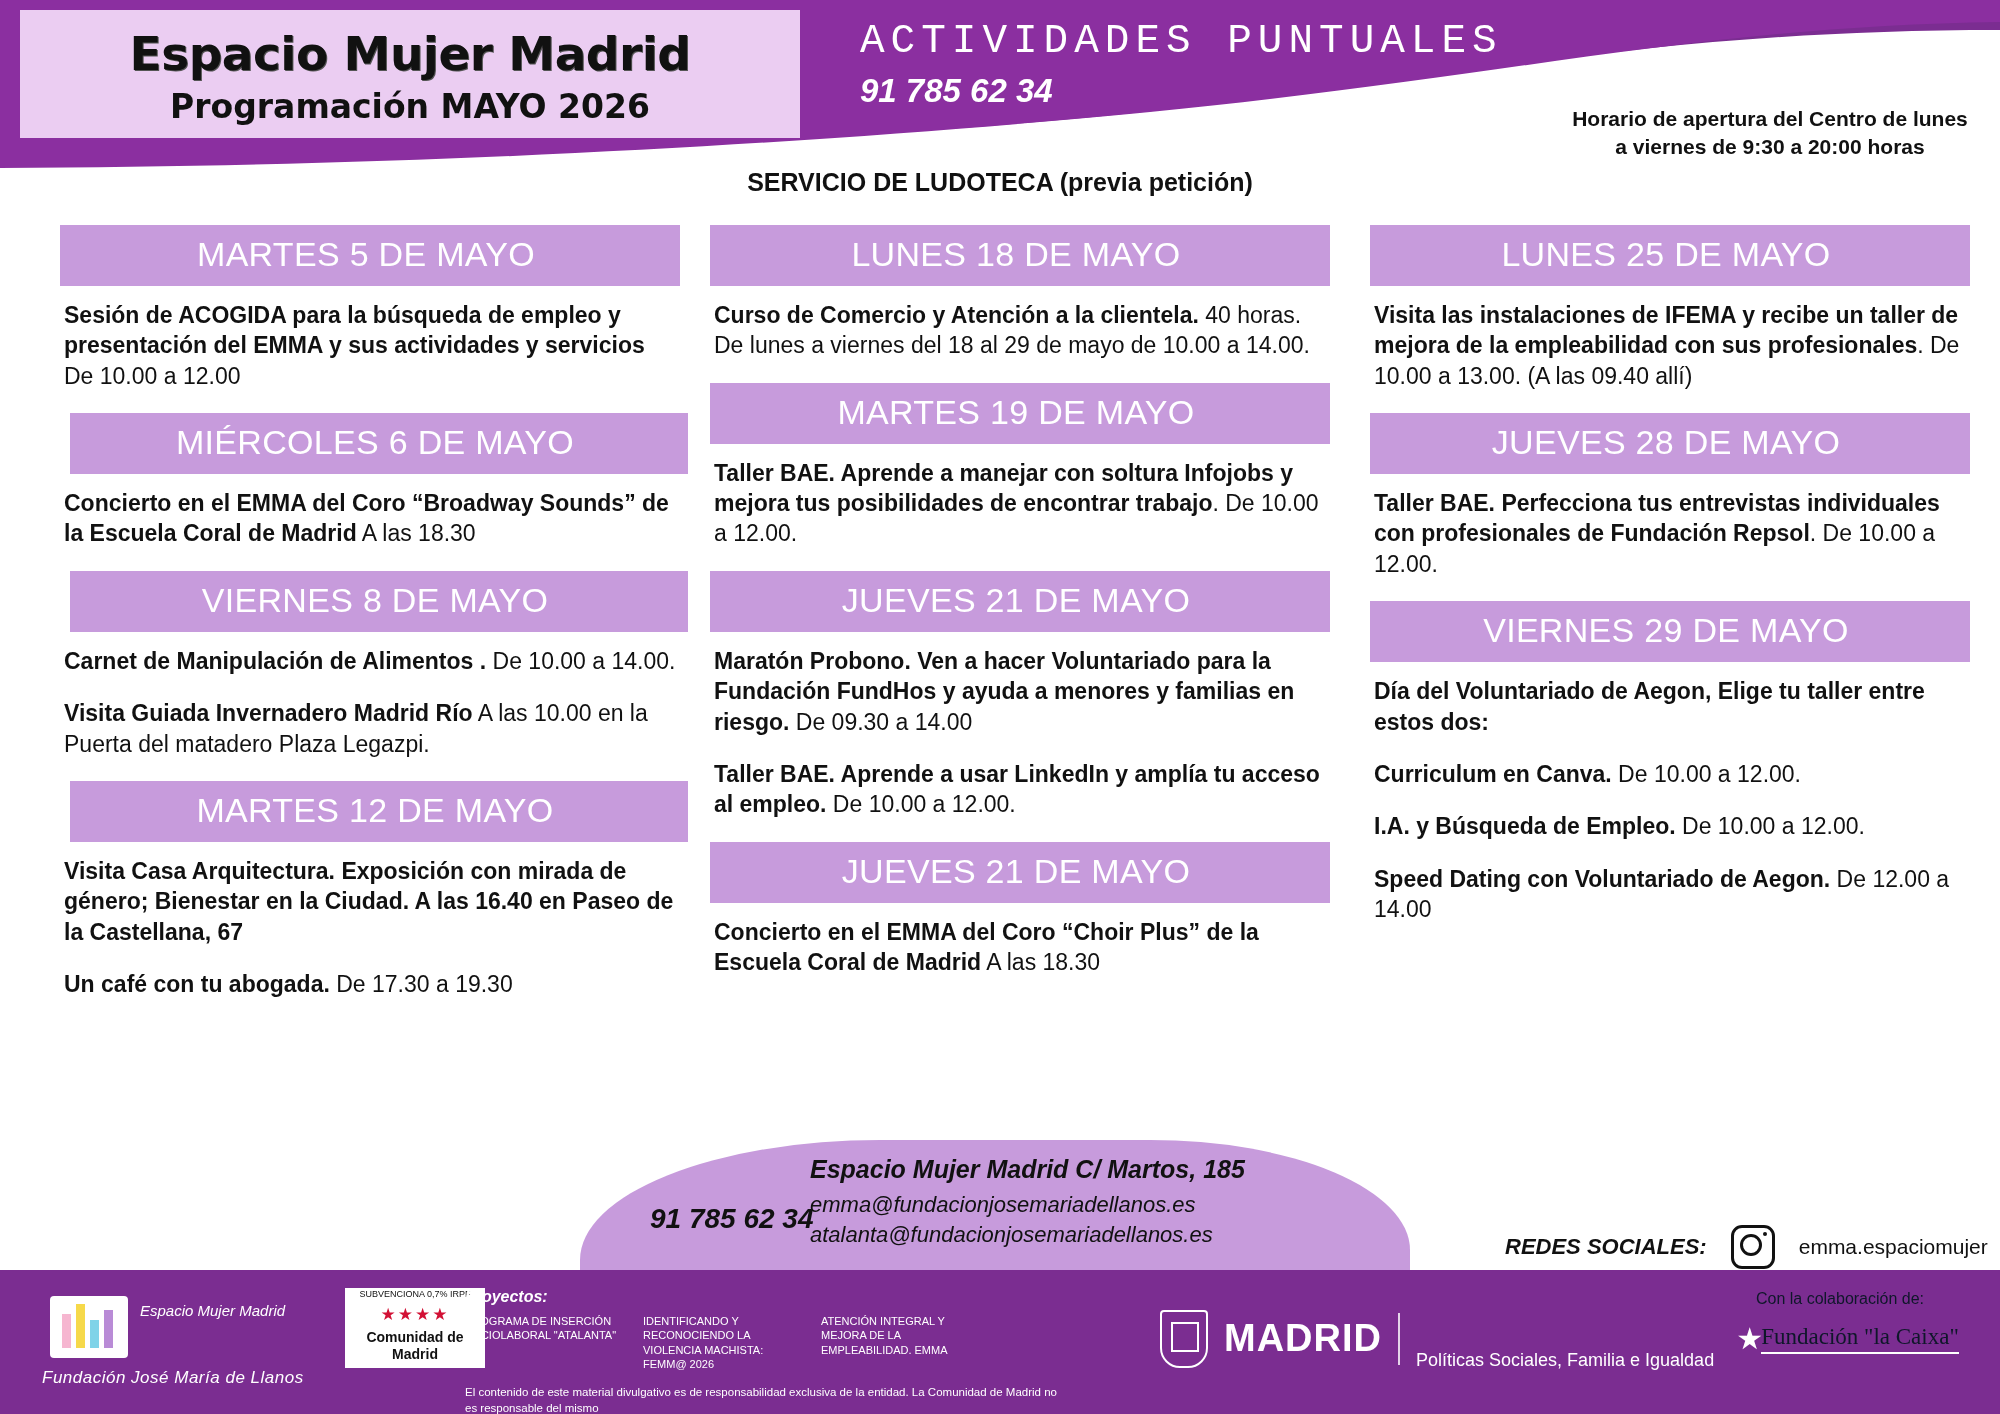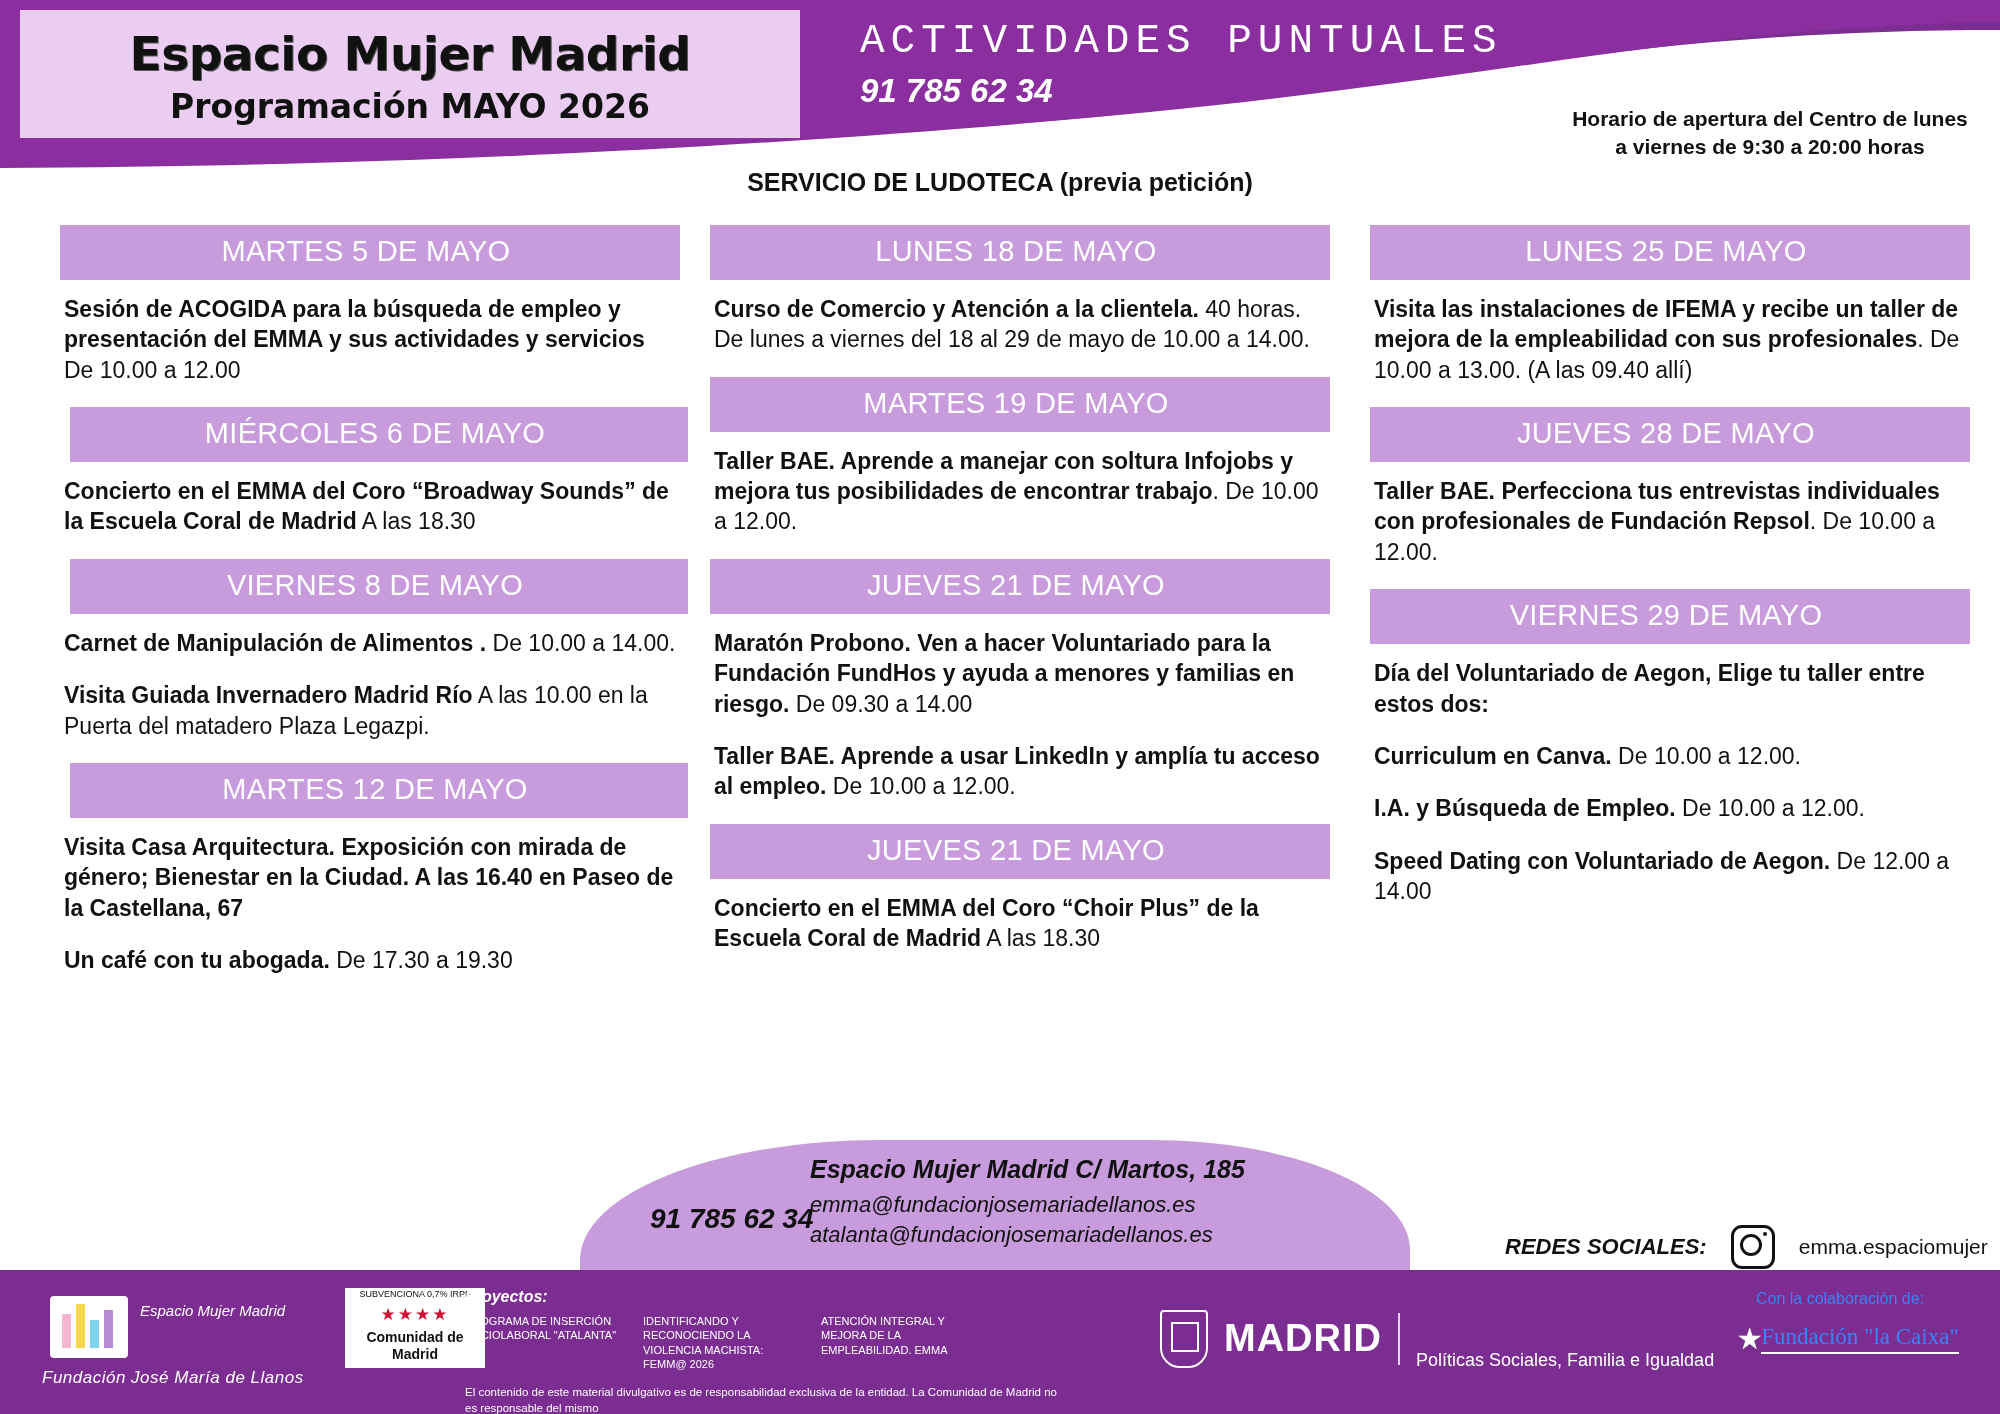--- a/index.html
+++ b/index.html
@@ -116,21 +116,21 @@
     position: absolute;
     top: 225px;
   }
   .col1 { left: 60px;  width: 620px; }
   .col2 { left: 710px; width: 620px; }
   .col3 { left: 1370px; width: 600px; }
 
   .day-band {
     background: #C79BDC;
     color: #ffffff;
-    font-size: 29px;
+    font-size: 34px;
     text-align: center;
     padding: 10px 8px 12px 0;
     letter-spacing: 0.3px;
     margin-bottom: 14px;
   }
   .col1 .day-band.indent { margin-left: 10px; width: calc(100% - 10px); }
   .entry {
     font-size: 23px;
     line-height: 1.32;
     margin: 0 0 22px 0;
@@ -352,21 +352,21 @@
   }
   .madrid-dept {
     font-size: 18px;
     line-height: 1.3;
     margin-top: 44px;
   }
   .caixa {
     position: absolute;
     left: 1700px; top: 1290px;
     width: 280px;
-    color: #3b82f6;
+    color: #0f172a;
     text-align: center;
     z-index: 5;
   }
   .caixa-top { font-size: 16px; }
   .caixa-row {
     display: flex; align-items: center; justify-content: center;
     gap: 10px; margin-top: 16px;
   }
   .caixa-star {
     width: 30px; height: 30px;

